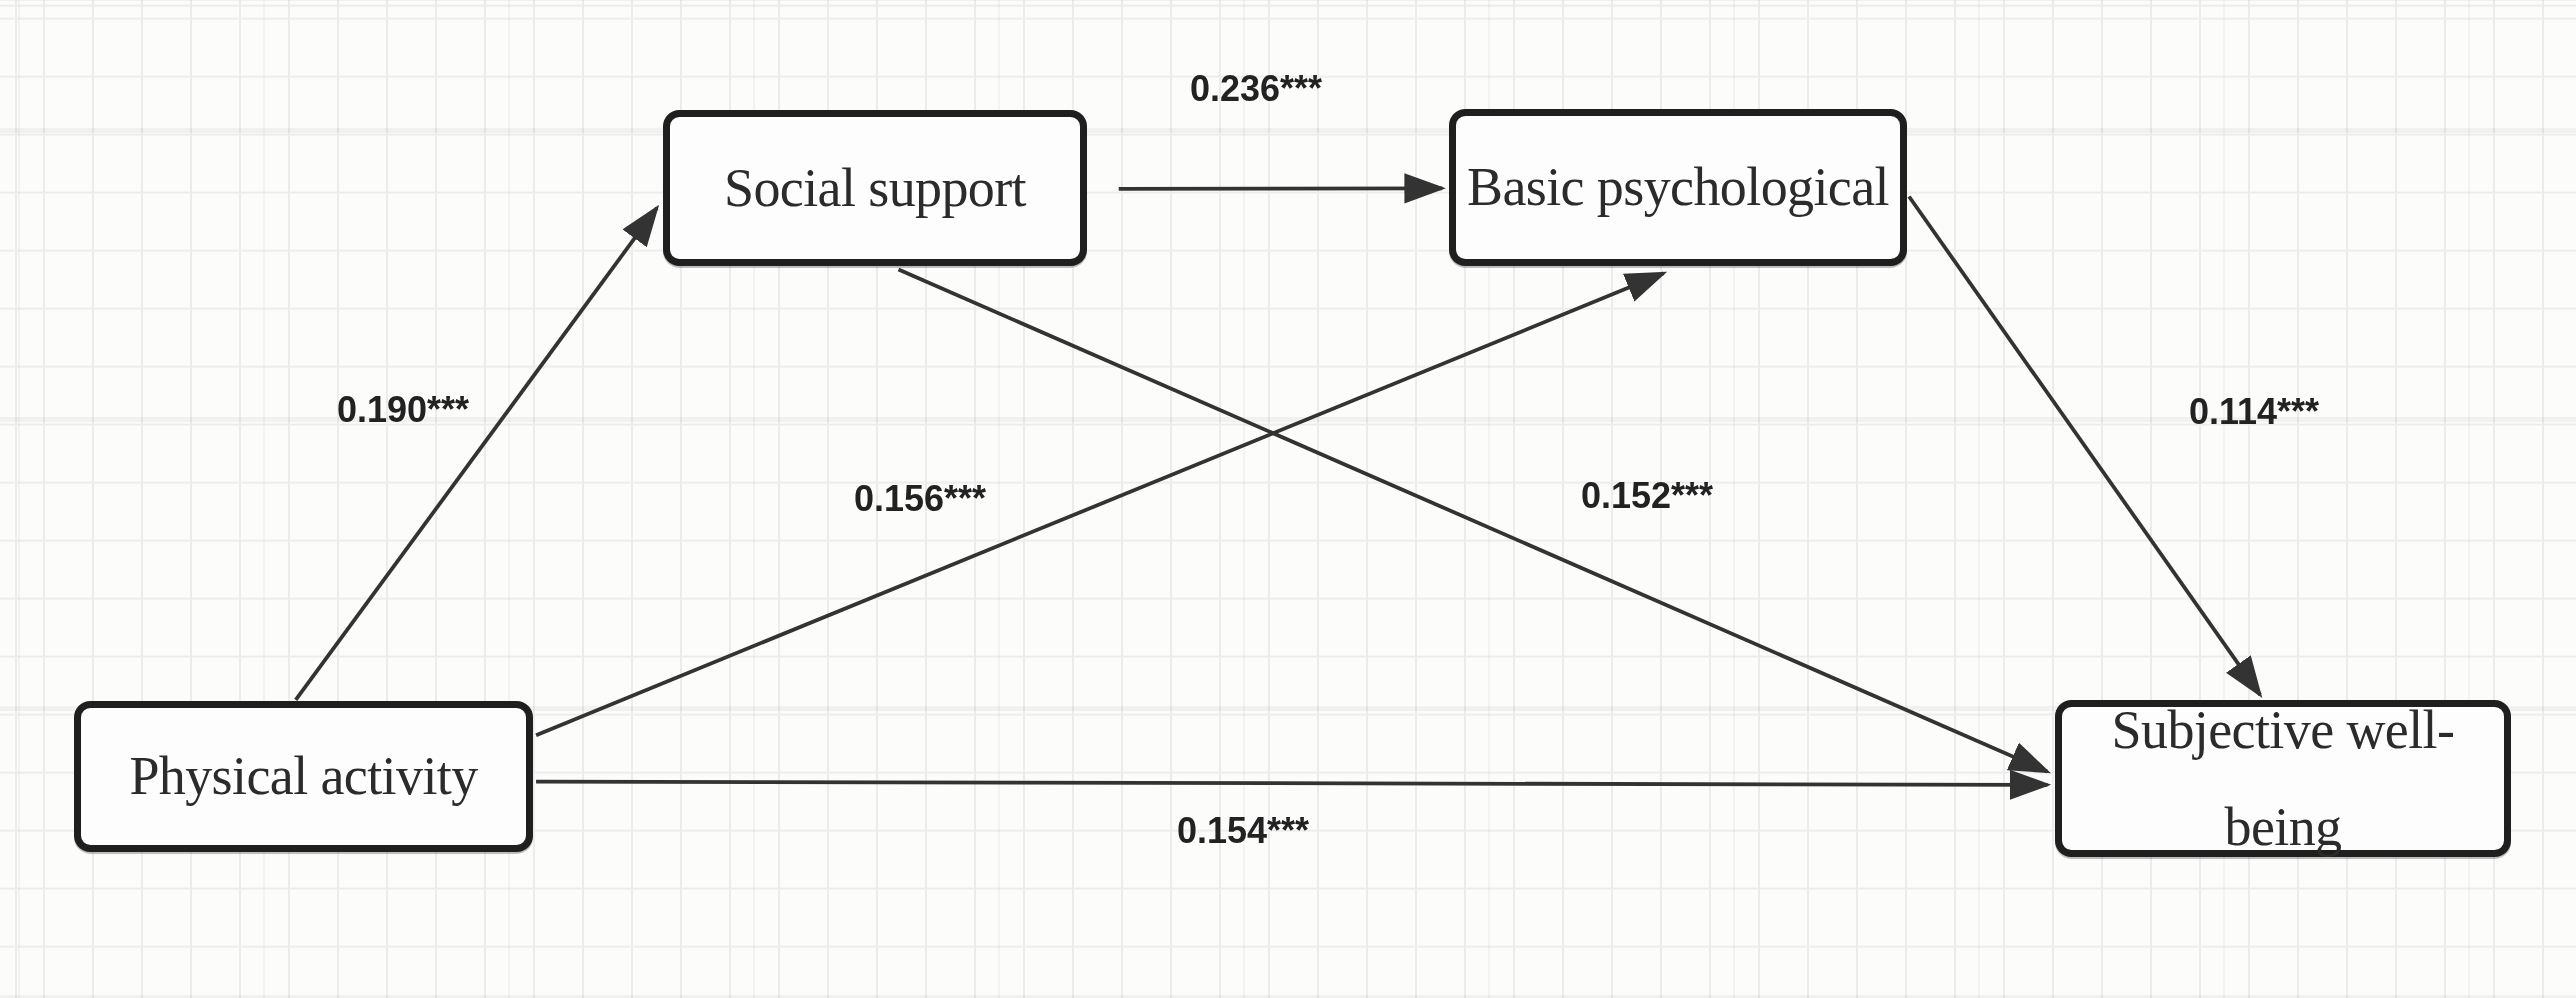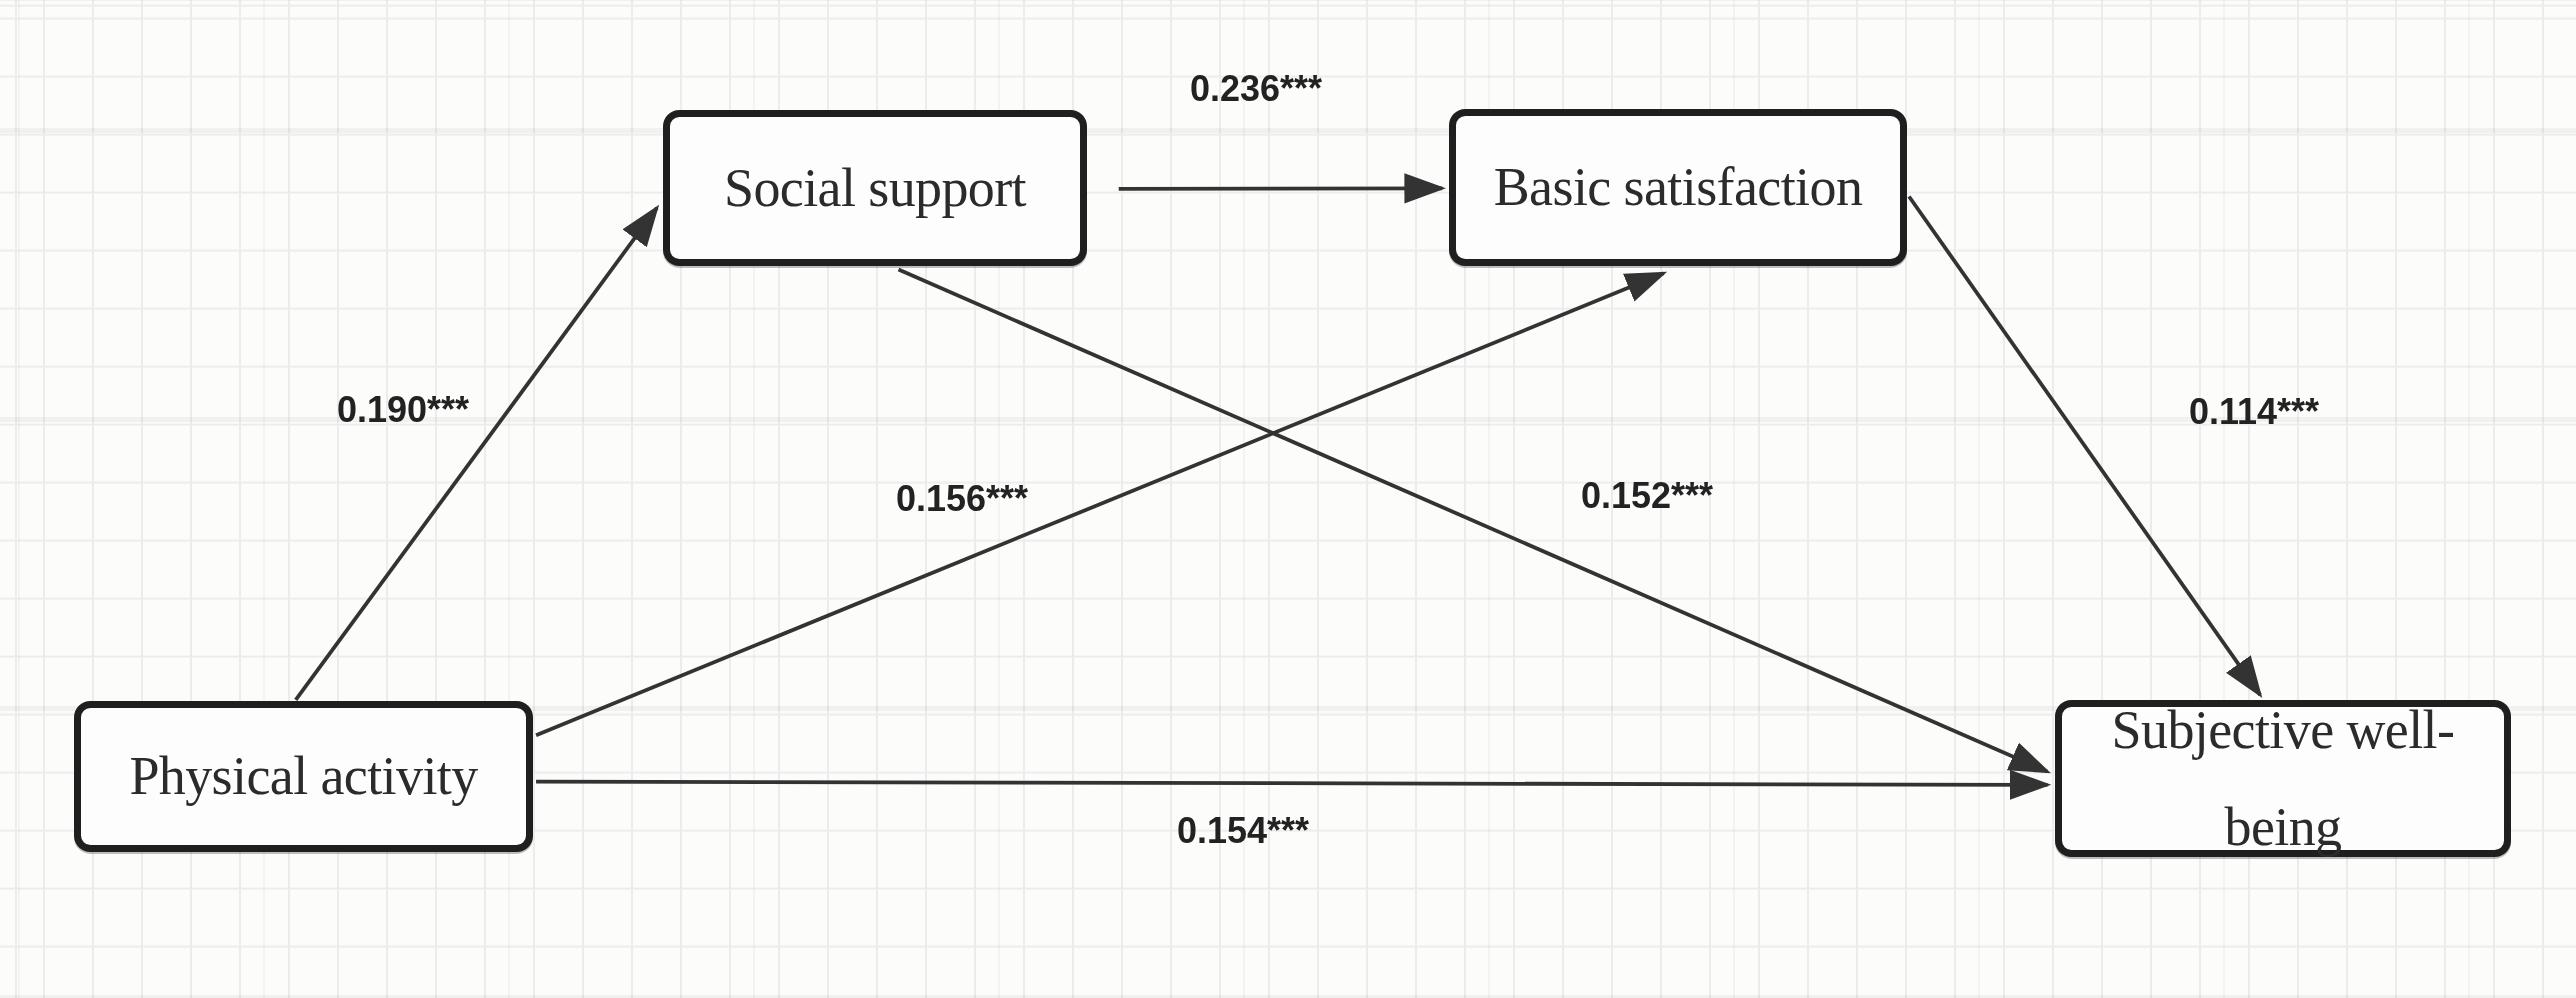--- a/index.html
+++ b/index.html
@@ -66,21 +66,21 @@
     transform: translate(-50%, -50%);
     font-family: "Liberation Sans", "DejaVu Sans", sans-serif;
     font-weight: bold;
     font-size: 36px;
     color: #222222;
     white-space: nowrap;
     letter-spacing: 0px;
   }
   #coef-pa-ss   { left: 403px;  top: 410px;  }
   #coef-ss-bps  { left: 1256px; top: 89px;  }
-  #coef-pa-bps  { left: 920px; top: 499px; margin-left: 42px;  }
+  #coef-pa-bps  { left: 920px; top: 499px;  }
   #coef-ss-swb  { left: 1647px; top: 496px;  }
   #coef-bps-swb { left: 2254px; top: 412px;  }
   #coef-pa-swb  { left: 1243px; top: 831px; }
 </style>
 </head>
 <body>
 
 <div id="figure-canvas">
 
   <svg id="arrow-layer" viewBox="0 0 4094 1587" xmlns="http://www.w3.org/2000/svg">
@@ -99,21 +99,21 @@
 
   <div class="node-box" id="node-physical-activity">
     <span class="label-line">Physical activity</span>
   </div>
 
   <div class="node-box" id="node-social-support">
     <span class="label-line">Social support</span>
   </div>
 
   <div class="node-box" id="node-basic-psych-satisfaction">
-    <span class="label-line">Basic satisfaction</span>
+    <span class="label-line">Basic psychological</span>
   </div>
 
   <div class="node-box" id="node-subjective-well-being">
     <span class="label-line">Subjective well-</span>
     <span class="label-line">being</span>
   </div>
 
   <div class="coef-label" id="coef-pa-ss">0.190***</div>
   <div class="coef-label" id="coef-ss-bps">0.236***</div>
   <div class="coef-label" id="coef-pa-bps">0.156***</div>

